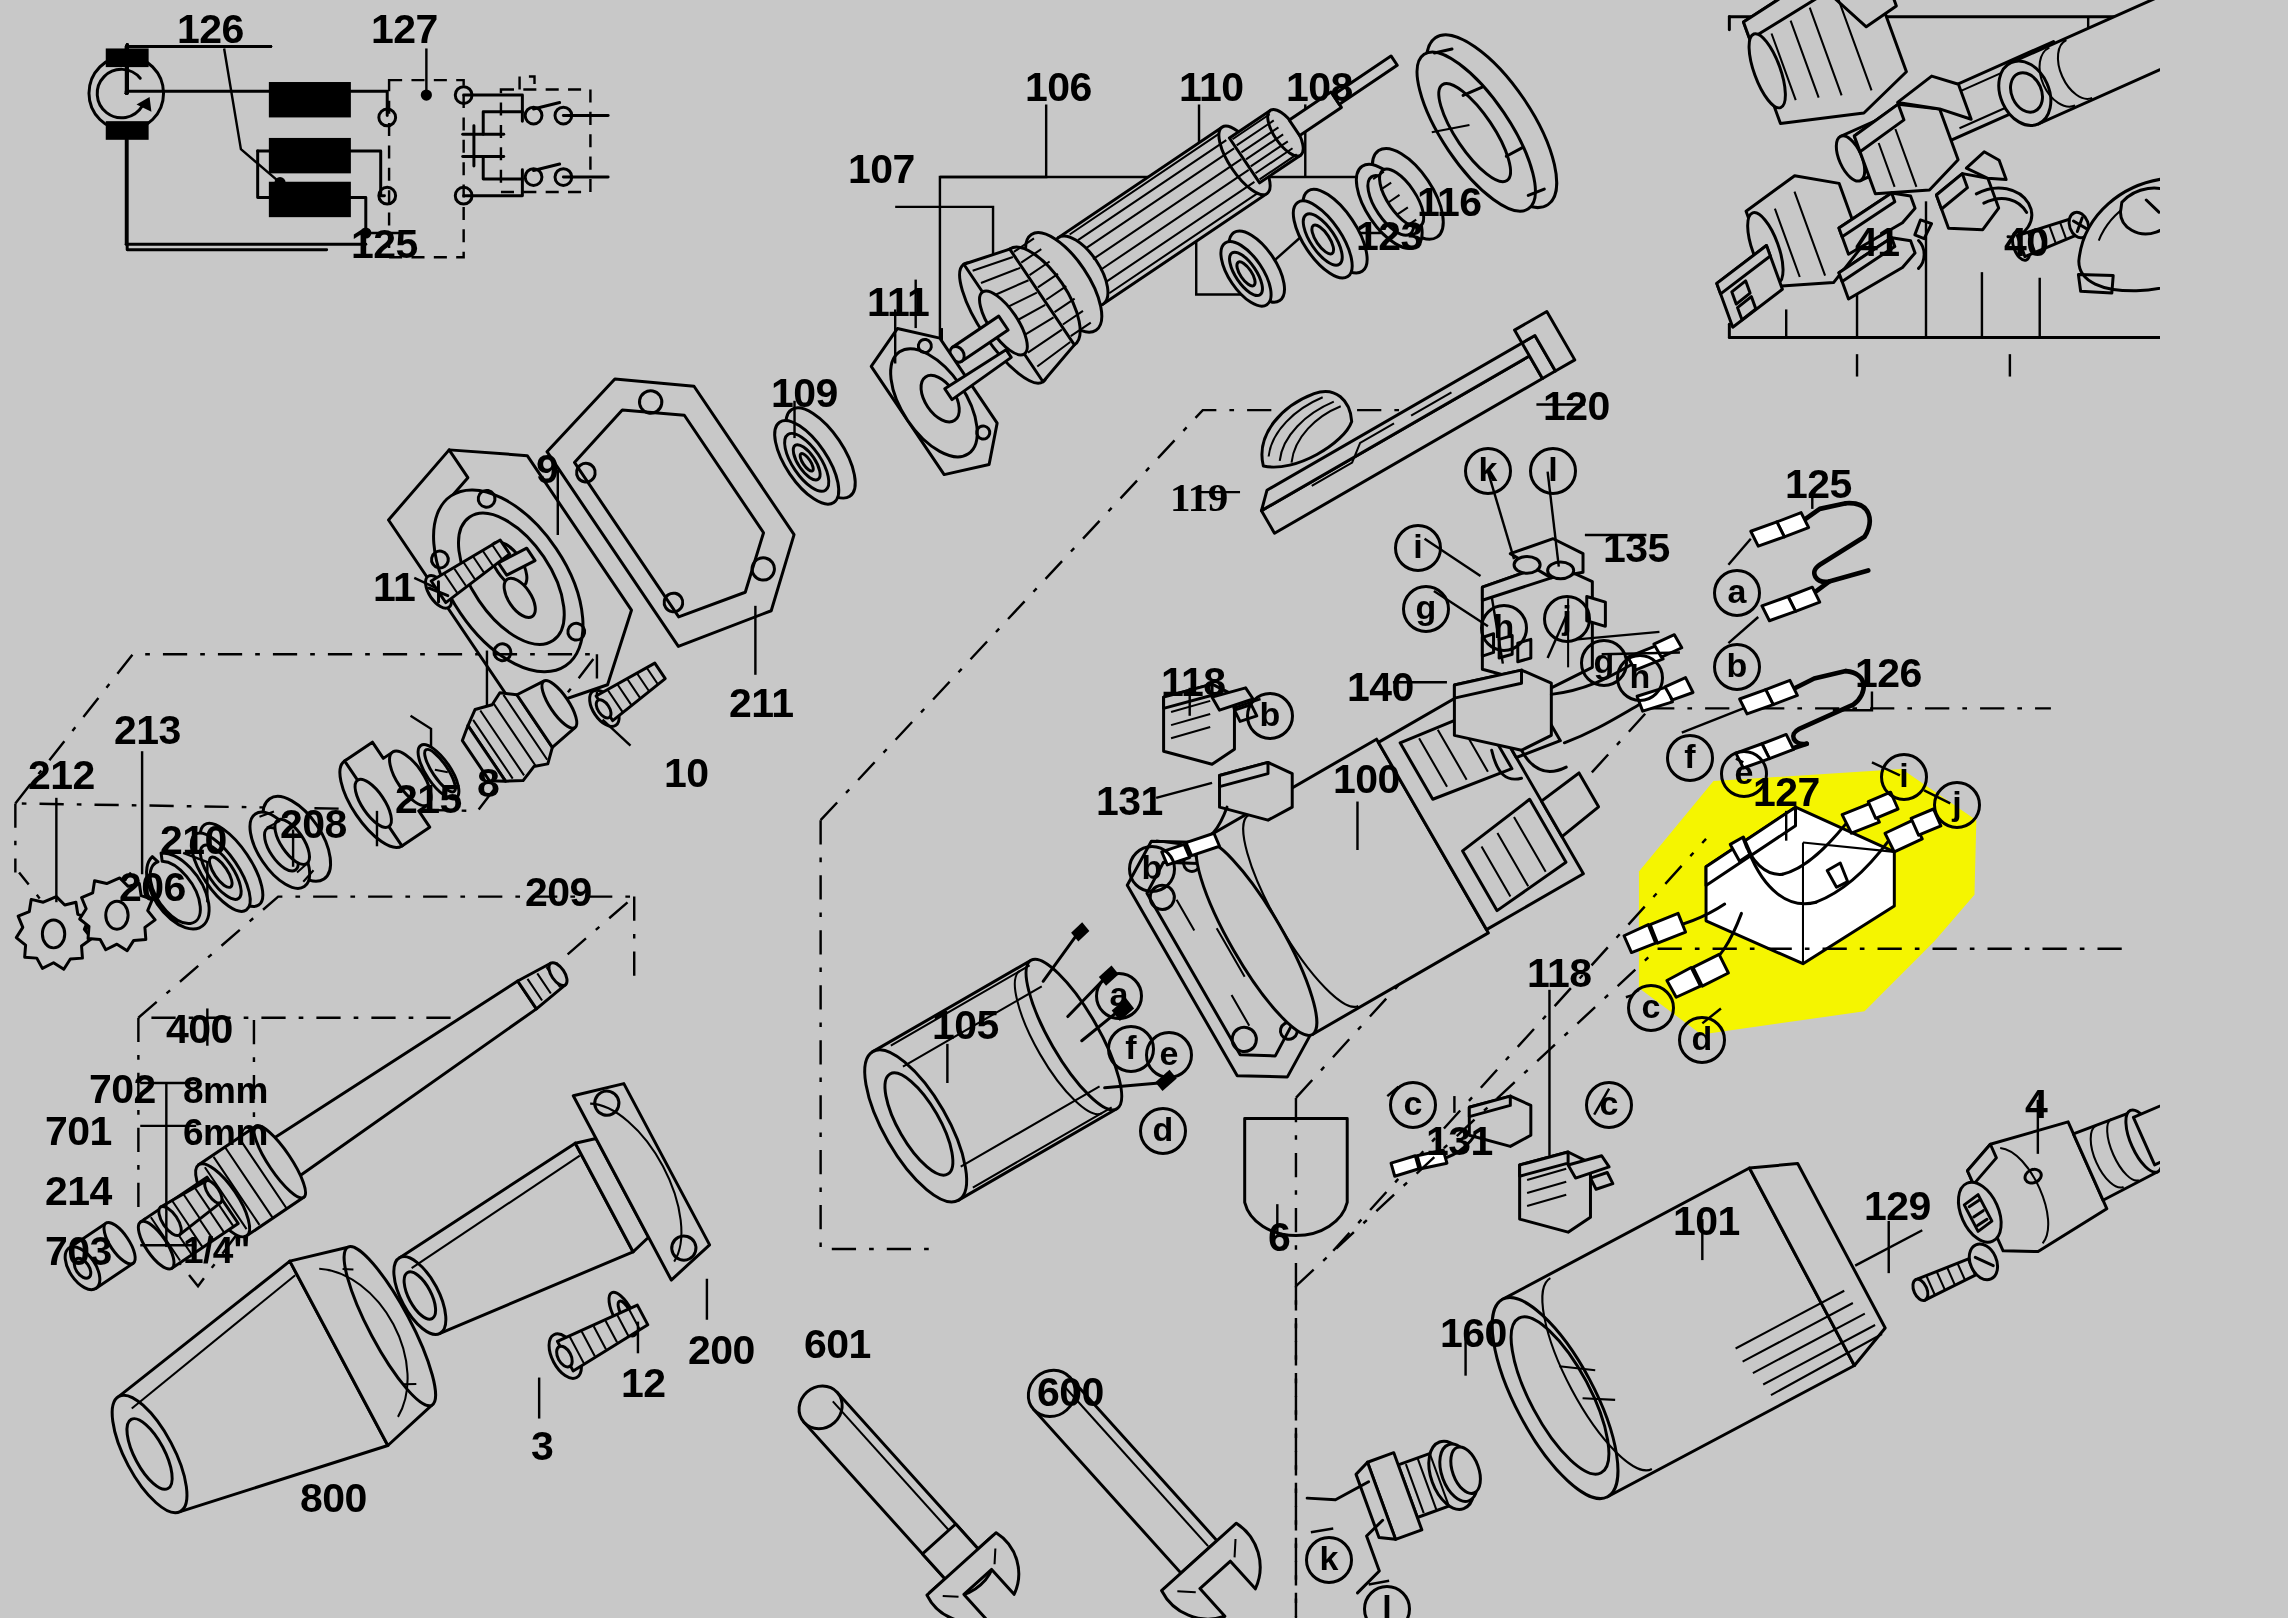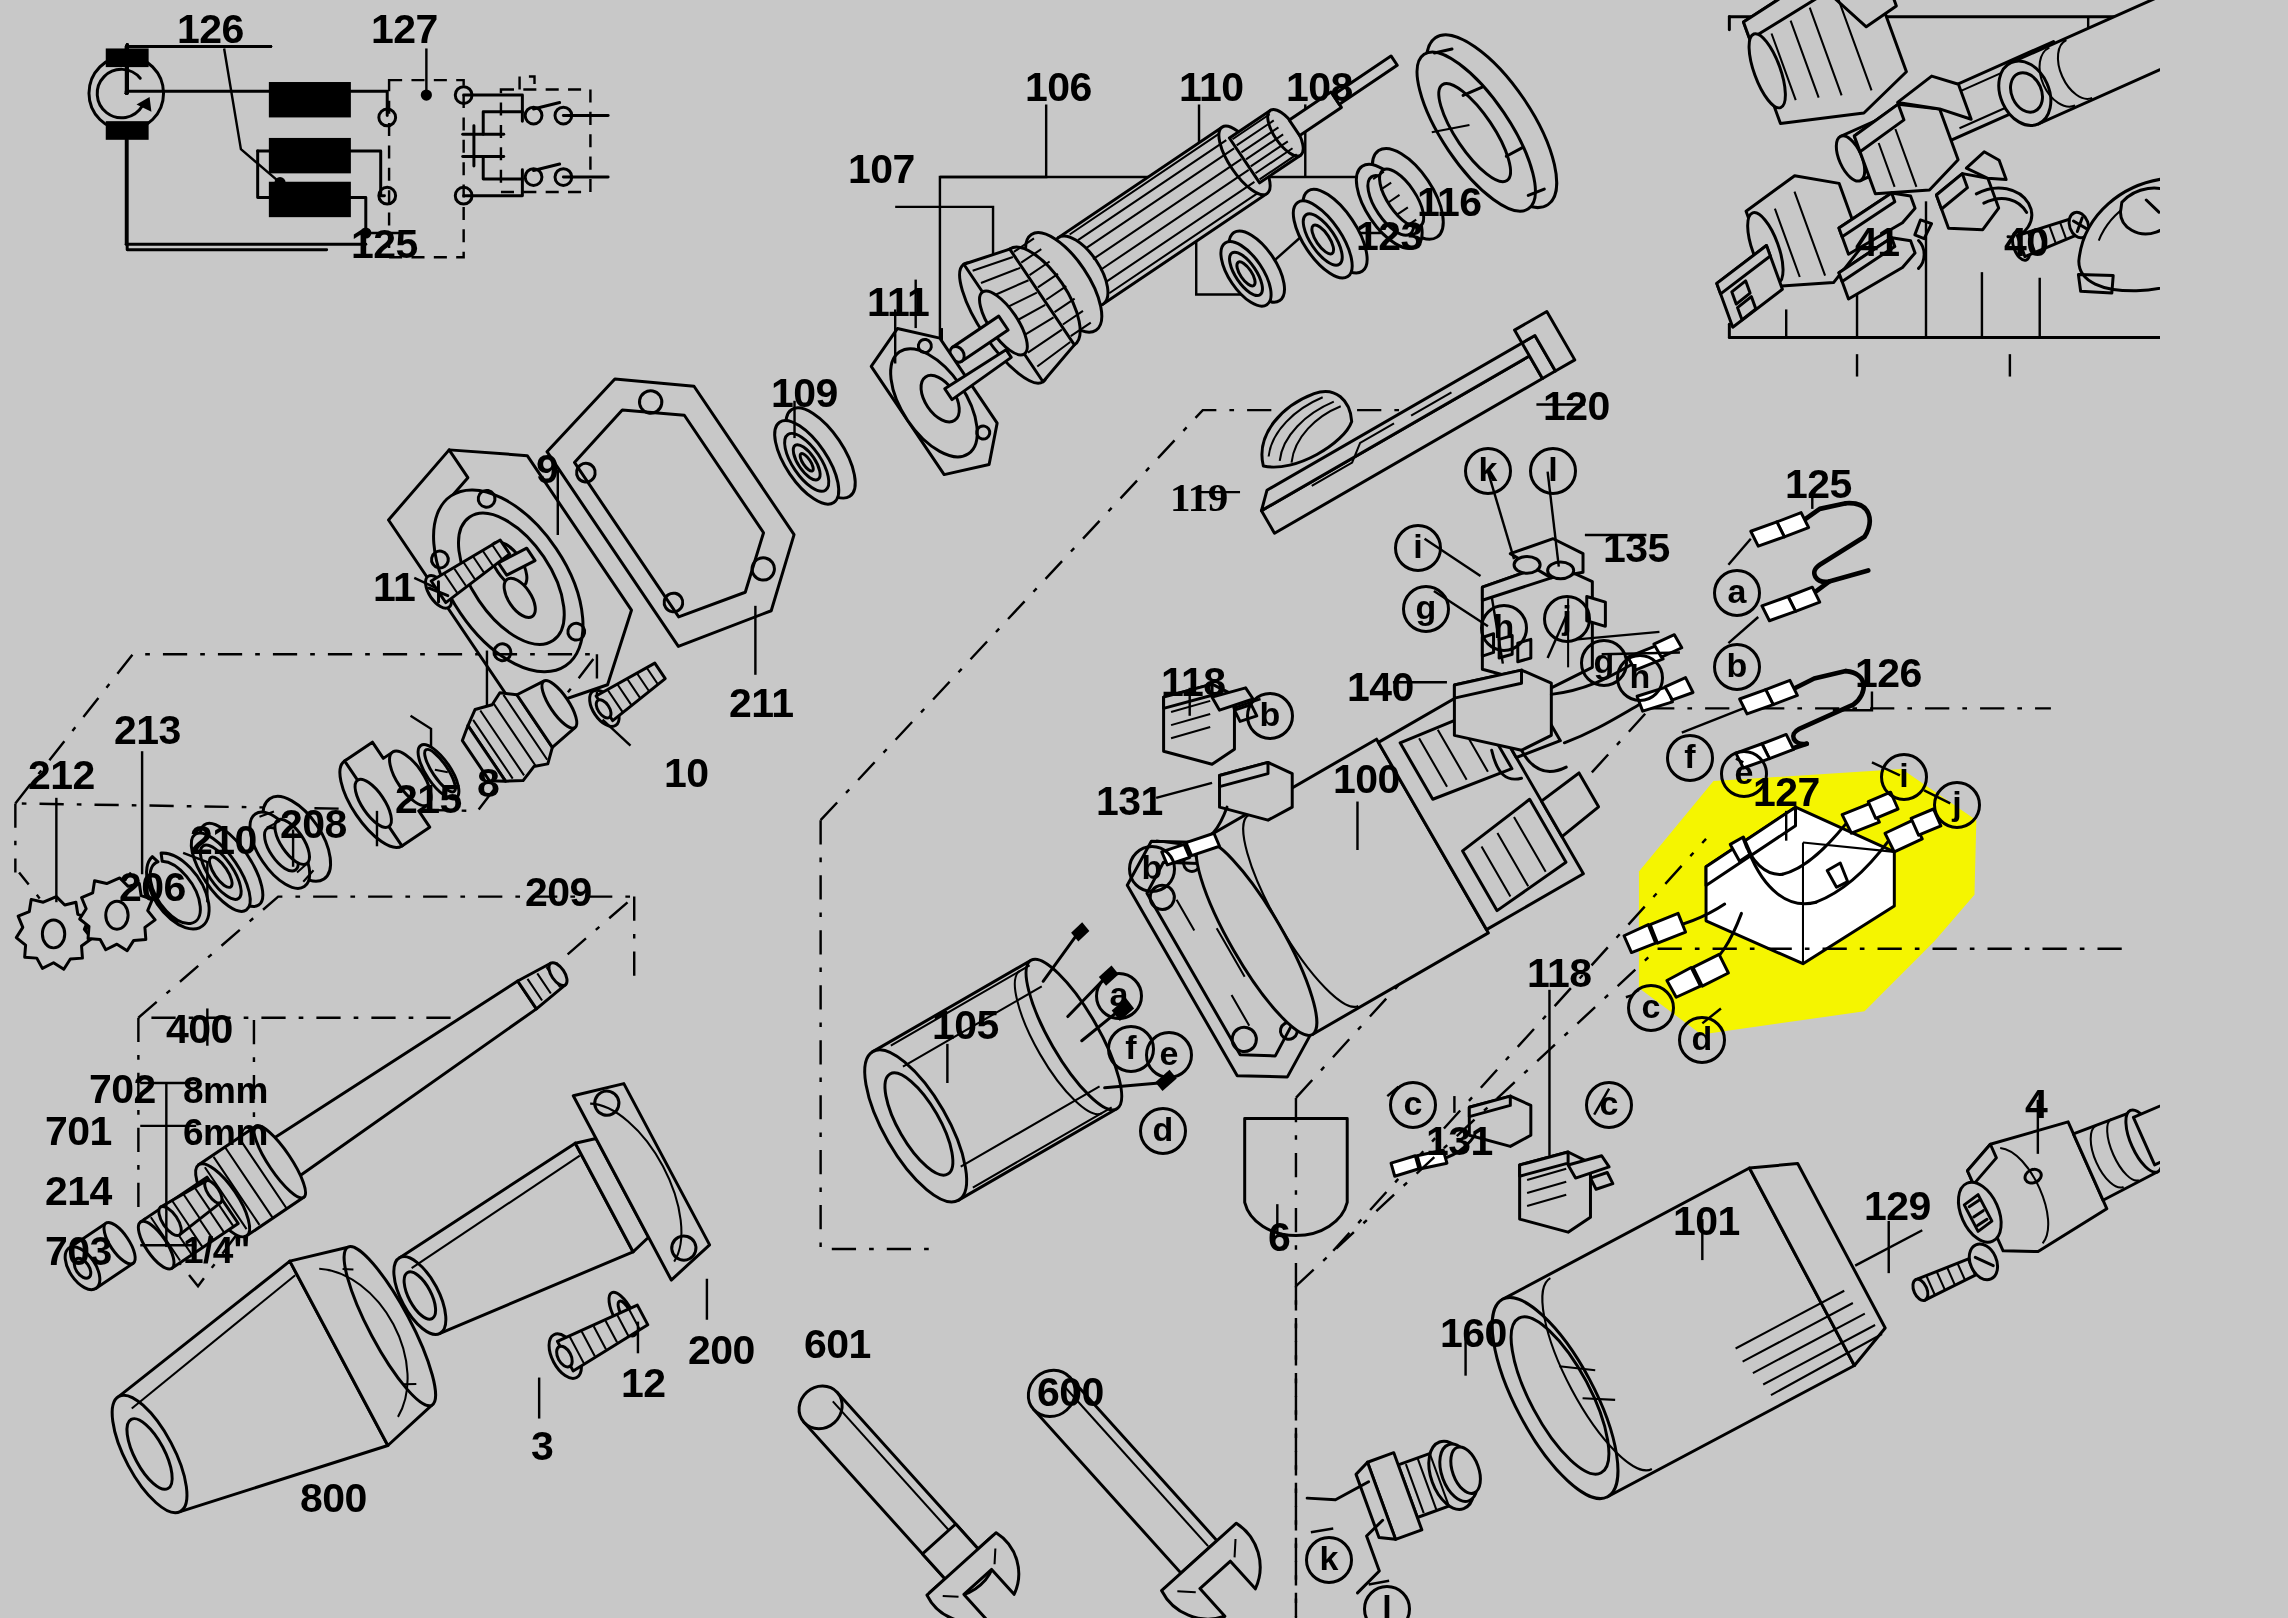--- a/index.html
+++ b/index.html
@@ -842,21 +842,21 @@
 <div class="lbl lbl-lg" style="left:1417px;top:182px;">116</div>
 <div class="lbl lbl-lg" style="left:867px;top:282px;">111</div>
 <div class="lbl lbl-lg" style="left:771px;top:373px;">109</div>
 <div class="lbl lbl-lg" style="left:536px;top:449px;">9</div>
 <div class="lbl lbl-lg" style="left:373px;top:567px;">11</div>
 <div class="lbl lbl-lg" style="left:729px;top:683px;">211</div>
 <div class="lbl lbl-lg" style="left:643px;top:753px;margin-left:21px;">10</div>
 <div class="lbl lbl-lg" style="left:477px;top:763px;">8</div>
 <div class="lbl lbl-lg" style="left:395px;top:779px;">215</div>
 <div class="lbl lbl-lg" style="left:280px;top:804px;">208</div>
-<div class="lbl lbl-lg" style="left:160px;top:820px;margin-left:30px;">210</div>
+<div class="lbl lbl-lg" style="left:160px;top:820px;">210</div>
 <div class="lbl lbl-lg" style="left:119px;top:867px;">206</div>
 <div class="lbl lbl-lg" style="left:114px;top:710px;">213</div>
 <div class="lbl lbl-lg" style="left:28px;top:755px;">212</div>
 <div class="lbl lbl-lg" style="left:525px;top:872px;">209</div>
 <div class="lbl lbl-lg" style="left:166px;top:1009px;">400</div>
 <div class="lbl lbl-lg" style="left:45px;top:1069px;margin-left:44px;">702</div>
 <div class="lbl lbl-md" style="left:183px;top:1072px;">8mm</div>
 <div class="lbl lbl-lg" style="left:45px;top:1111px;">701</div>
 <div class="lbl lbl-md" style="left:183px;top:1114px;">6mm</div>
 <div class="lbl lbl-lg" style="left:45px;top:1171px;">214</div>

